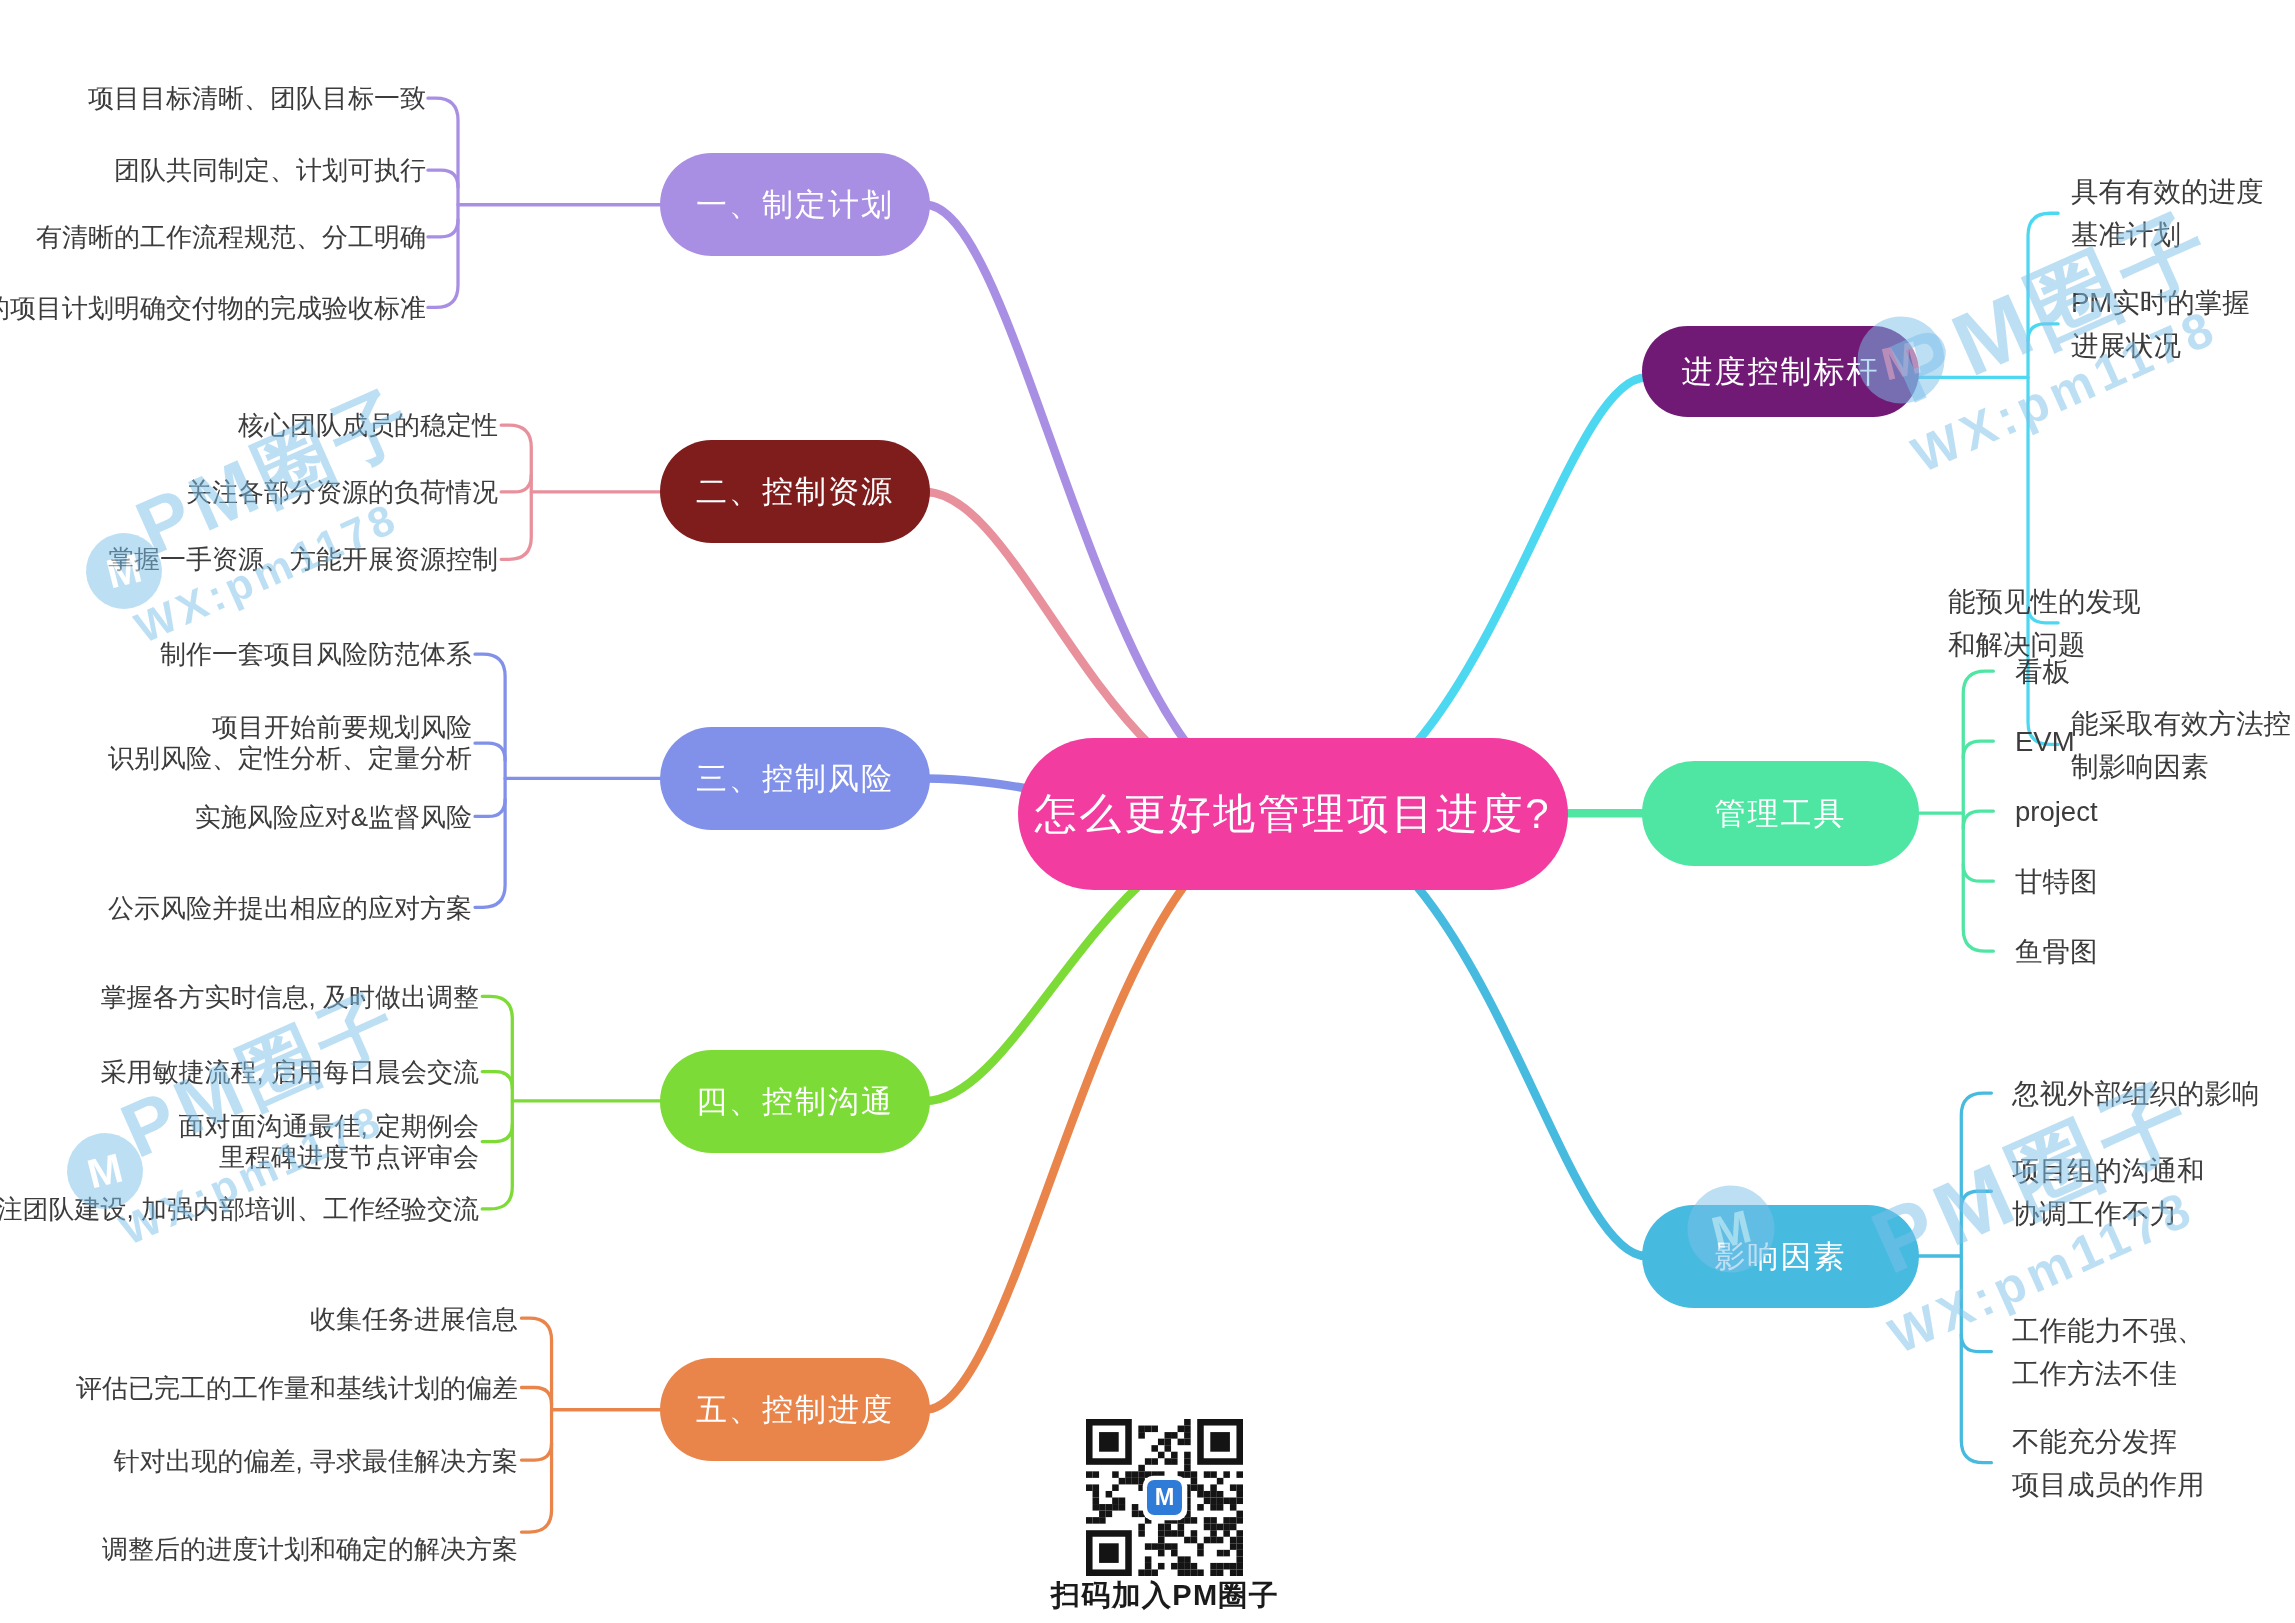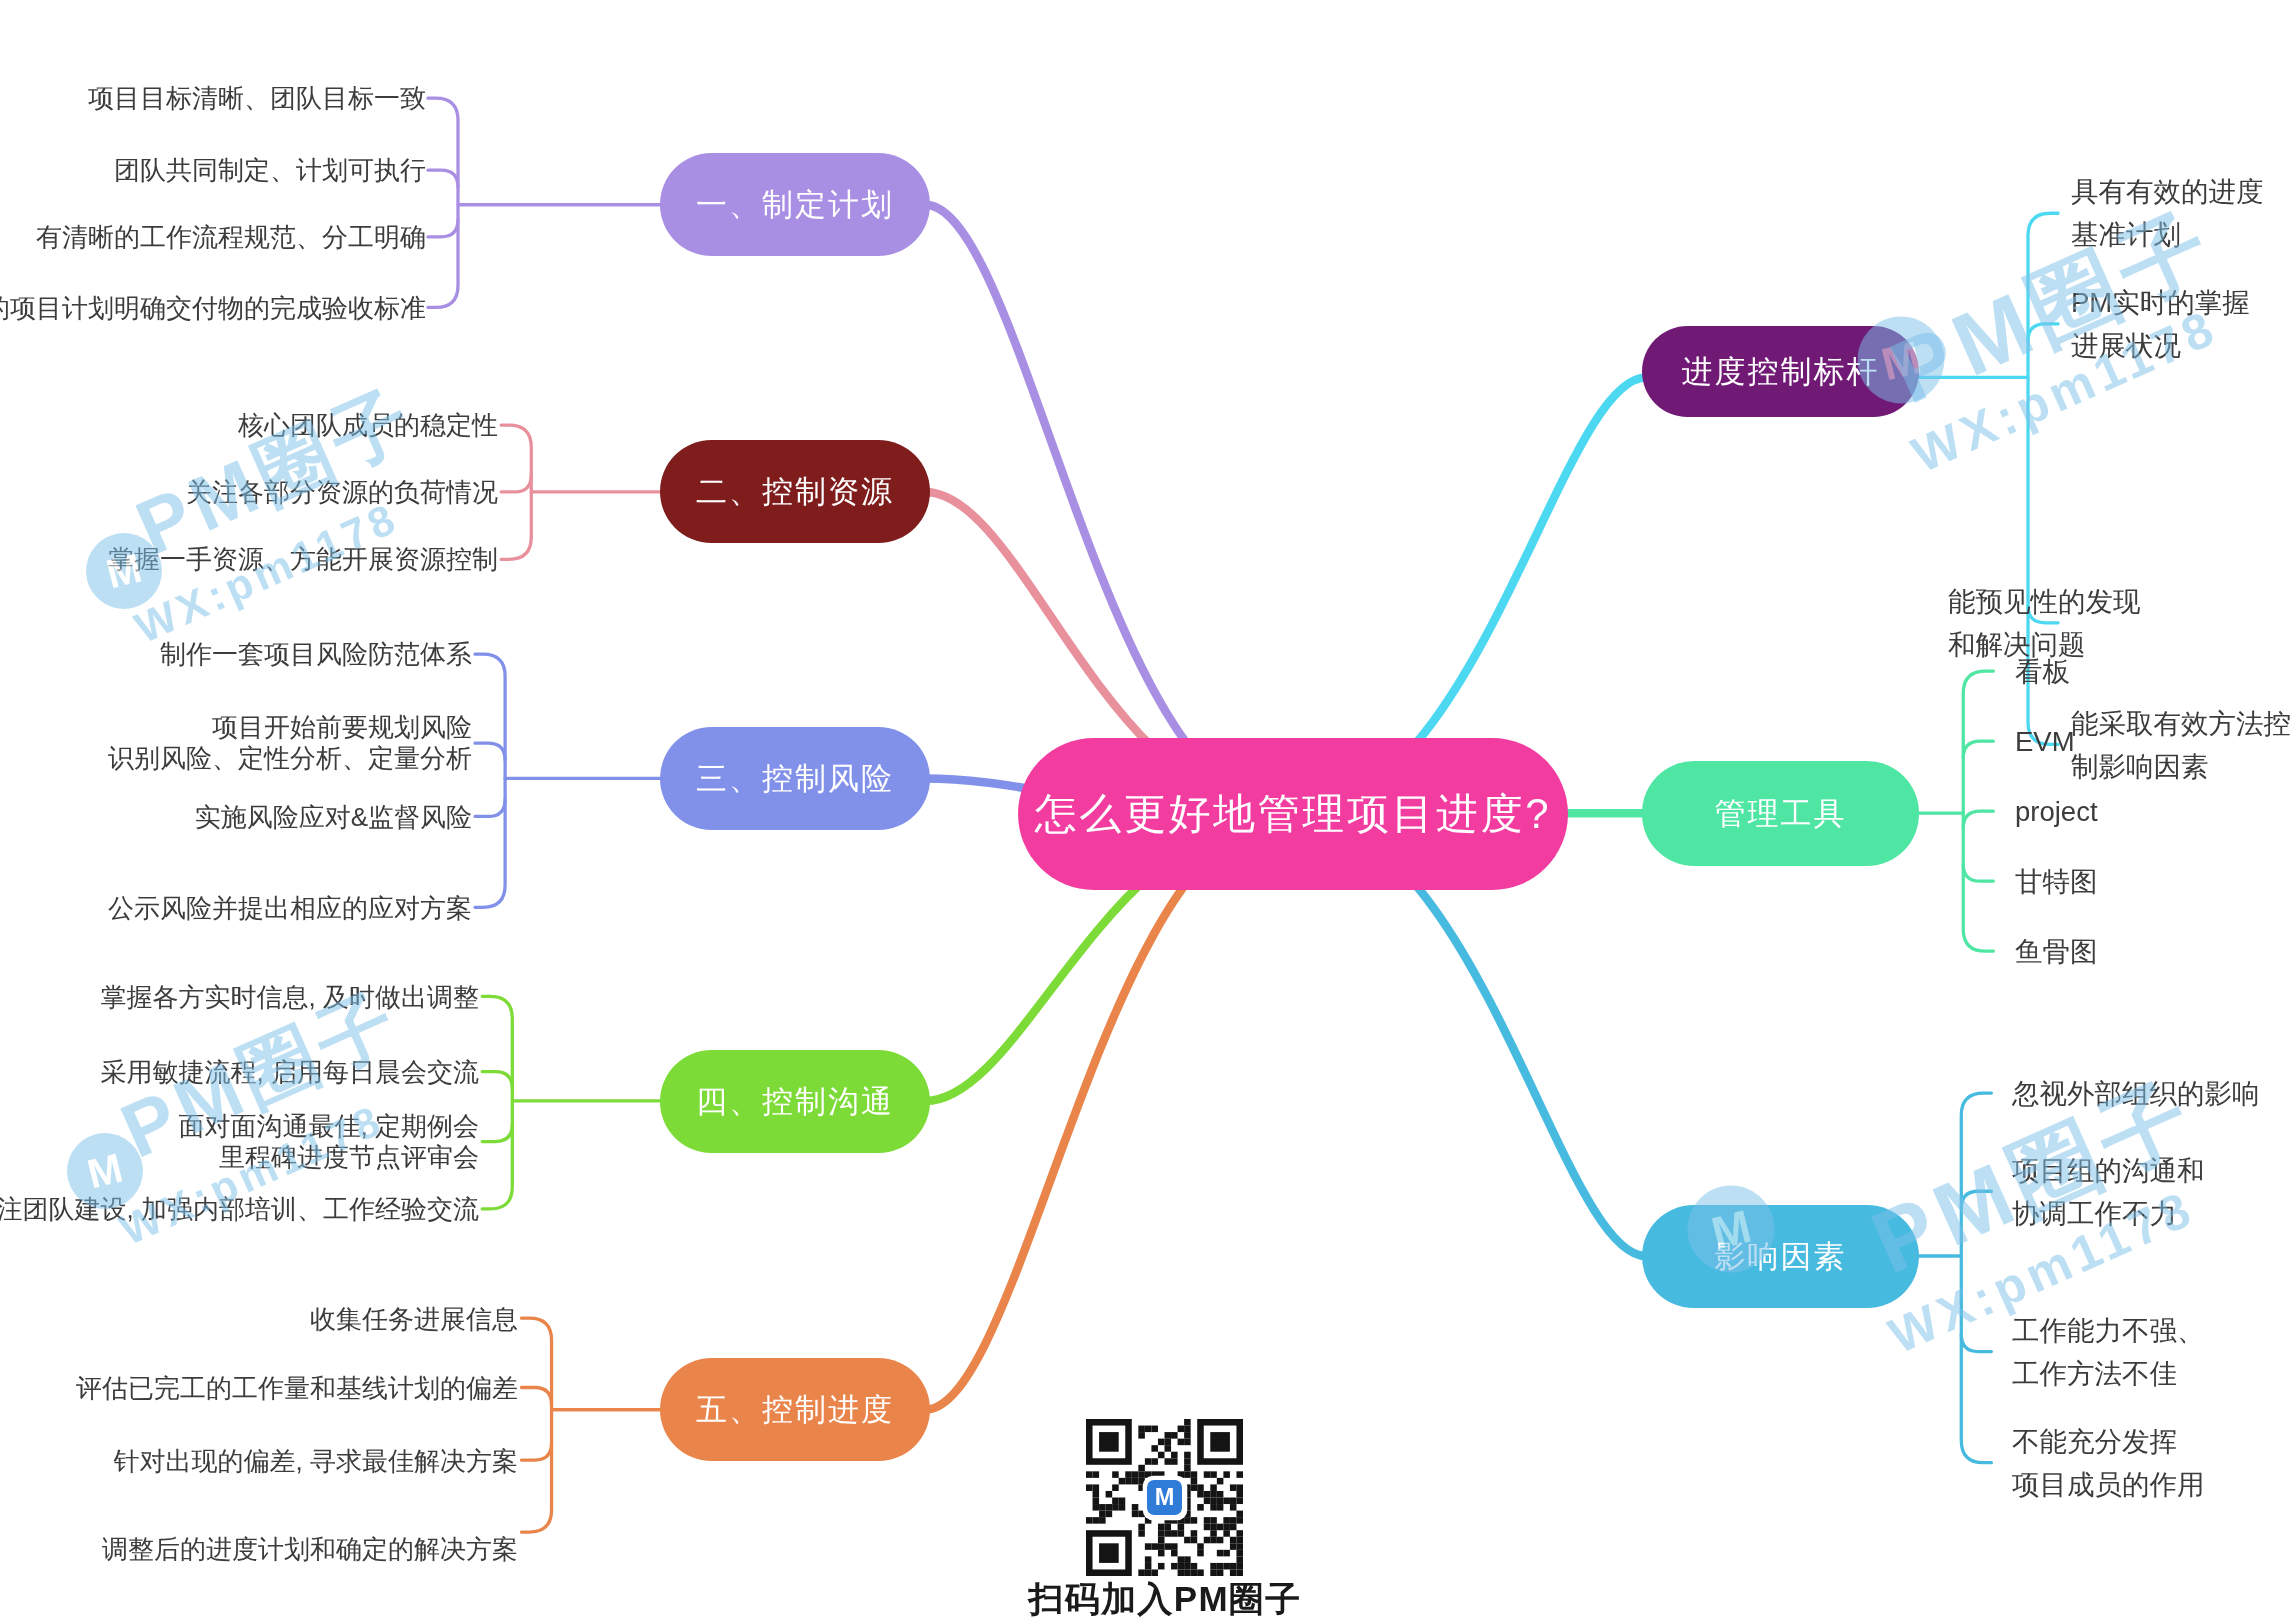--- a/index.html
+++ b/index.html
@@ -20,21 +20,21 @@
   .wm-text{position:absolute;transform:translate(-50%,-50%) rotate(-24deg);white-space:nowrap;font-weight:700;}
   .wm-logo{position:absolute;transform:translate(-50%,-50%) rotate(-14deg);border-radius:50%;
     display:flex;align-items:center;justify-content:center;color:#ffffff;font-weight:700;}
   #qr-block{position:absolute;left:1086px;top:1419px;width:157px;height:157px;z-index:3;}
   #qr-logo{position:absolute;left:50%;top:50%;transform:translate(-50%,-50%);width:42px;height:42px;
     background:#ffffff;border-radius:9.2px;display:flex;align-items:center;justify-content:center;
     box-shadow:0 0 0 1.3px #ffffff;}
   #qr-logo .inner{width:35px;height:35px;border-radius:7.2px;background:#2e7bd8;color:#fff;
     display:flex;align-items:center;justify-content:center;font-size:23.6px;font-weight:700;}
   #qr-caption{position:absolute;left:962px;top:1576px;width:406px;text-align:center;
-    font-size:35px;color:#1a1a1a;font-weight:600;letter-spacing:1.3px;z-index:3;}
+    font-size:29px;color:#1a1a1a;font-weight:600;letter-spacing:1.3px;z-index:3;}
 </style>
 </head>
 <body>
 
 <div id="stage">
   <svg id="edges" width="2295" height="1623" viewBox="0 0 3508 2481" xmlns="http://www.w3.org/2000/svg">
       <path d="M 1975 1244 C 1690 1244 1565 313 1414 313" fill="none" stroke="#A98FE3" stroke-width="13" stroke-linecap="round"></path>
       <path d="M 700 313 L 1026 313" fill="none" stroke="#A98FE3" stroke-width="5" stroke-linecap="round"></path>
       <path d="M 654 150 L 666 150 Q 700 150 700 184 L 700 436 Q 700 470 666 470 L 654 470" fill="none" stroke="#A98FE3" stroke-width="5" stroke-linecap="round"></path>
       <path d="M 700 286 Q 700 260 674 260 L 654 260" fill="none" stroke="#A98FE3" stroke-width="5" stroke-linecap="round"></path>

